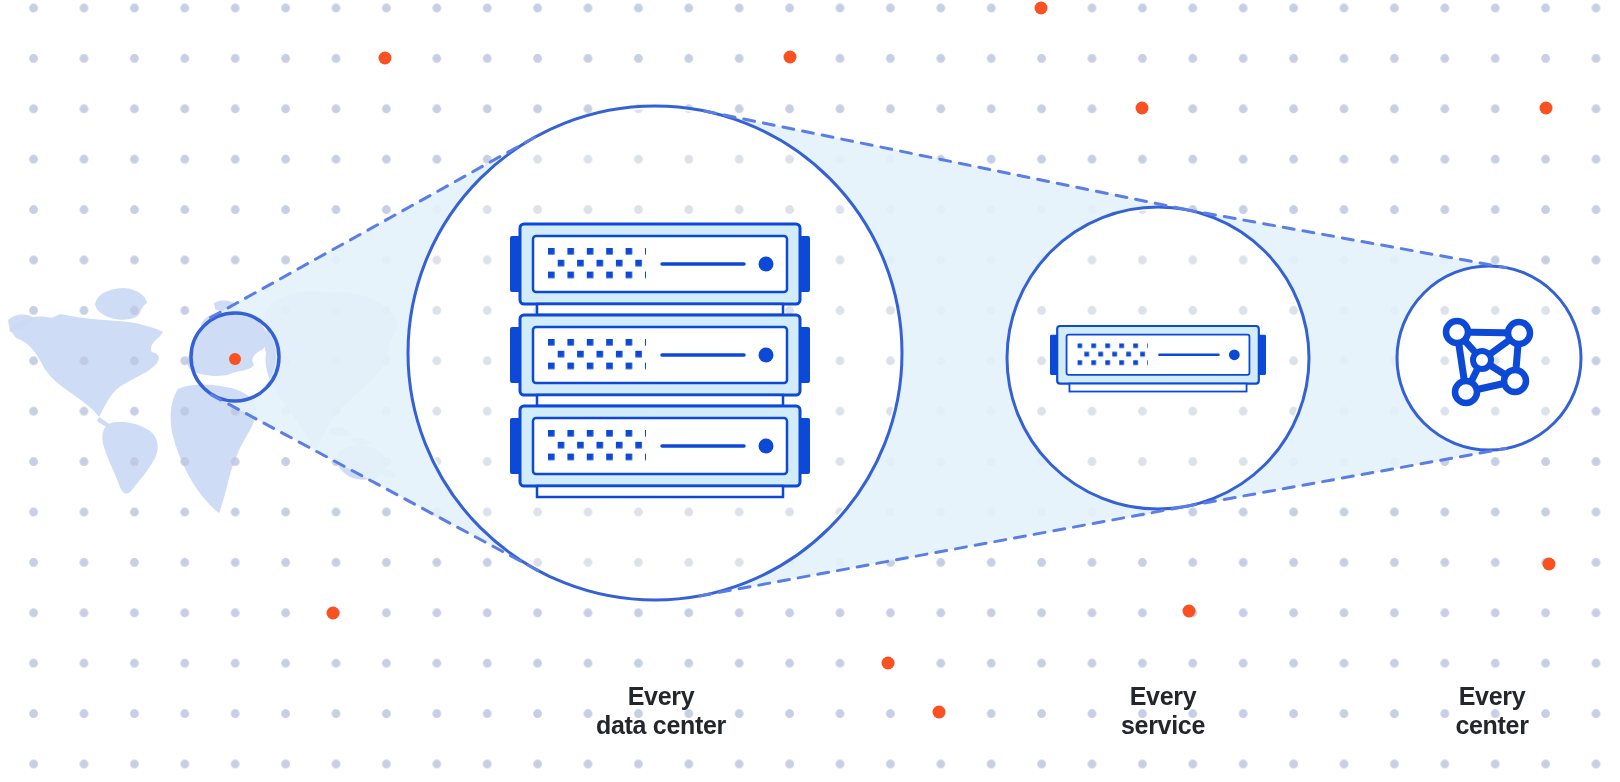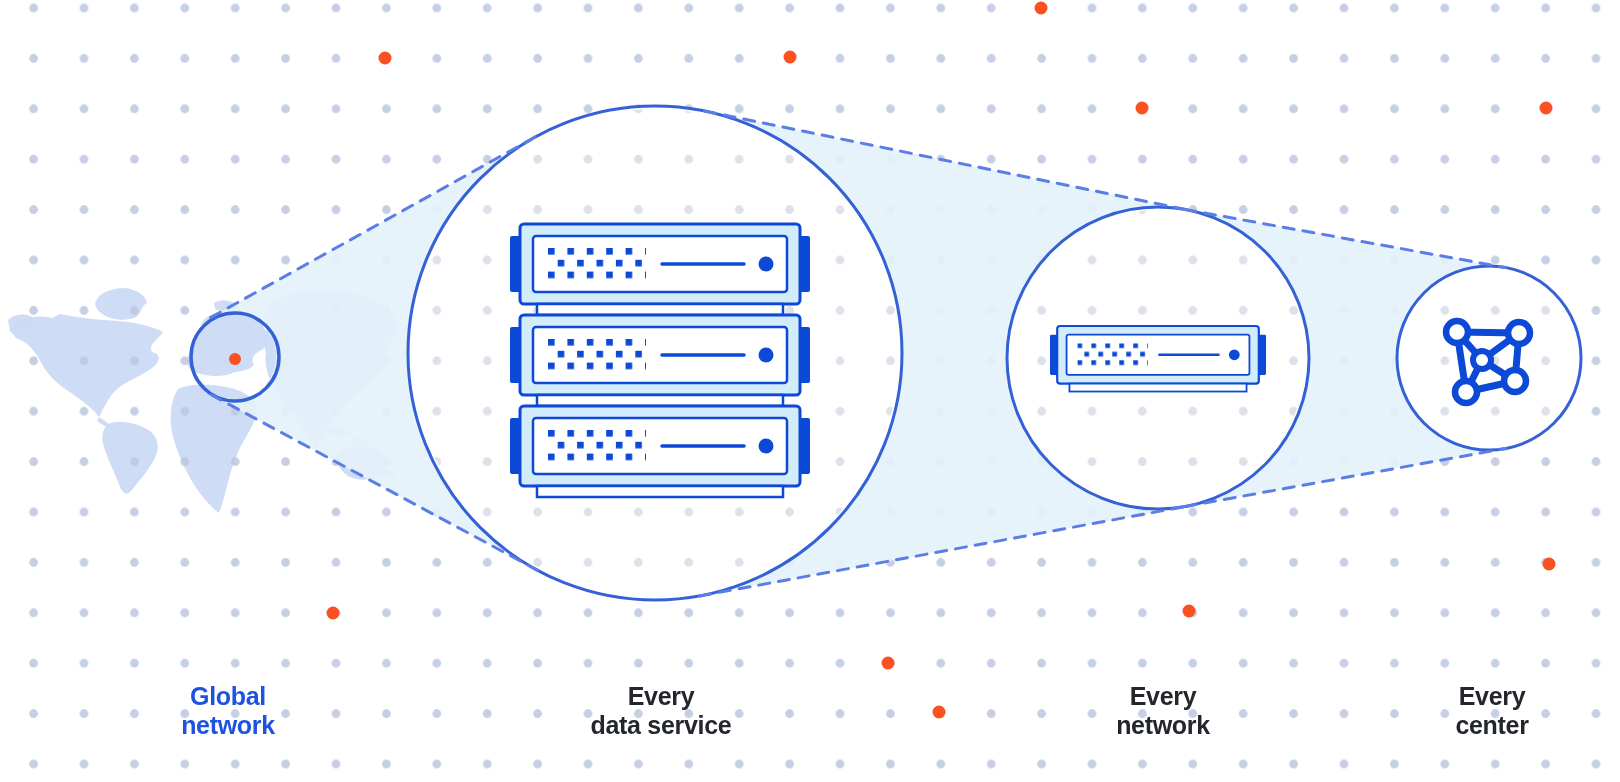--- a/index.html
+++ b/index.html
@@ -131,29 +131,25 @@
     <circle cx="1546" cy="108" r="6.5"></circle>
     <circle cx="333" cy="613" r="6.5"></circle>
     <circle cx="888" cy="663" r="6.5"></circle>
     <circle cx="939" cy="712" r="6.5"></circle>
     <circle cx="1189" cy="611" r="6.5"></circle>
     <circle cx="1549" cy="564" r="6.5"></circle>
     <circle cx="235" cy="359" r="6"></circle>
   </g>
 </svg>
 
-<div class="label accent" style="left:228px">
-  <div>Global</div>
-  <div>network</div>
-</div>
 <div class="label" style="left:661px">
   <div>Every</div>
-  <div>data service</div>
+  <div>data center</div>
 </div>
 <div class="label" style="left:1163px">
   <div>Every</div>
-  <div>network</div>
+  <div>service</div>
 </div>
 <div class="label" style="left:1492px">
   <div>Every</div>
   <div>center</div>
 </div>
 </div>
 
 </body></html>

